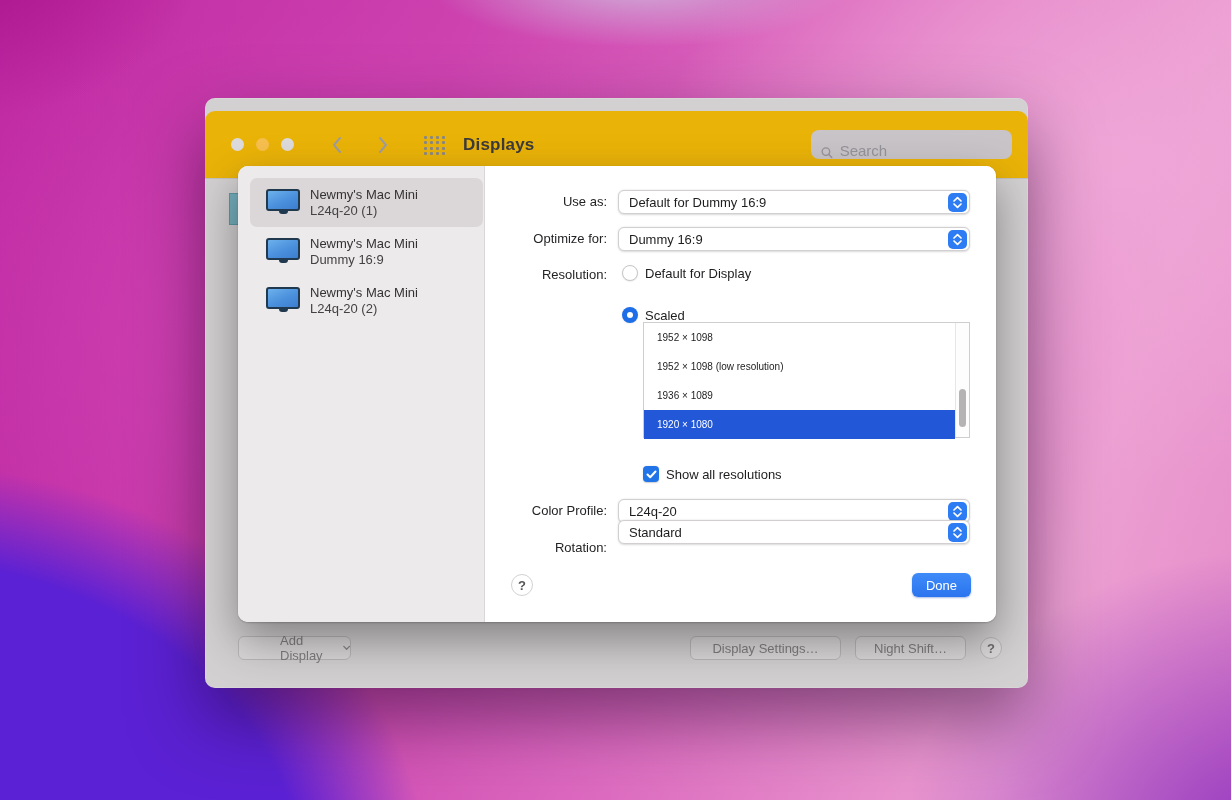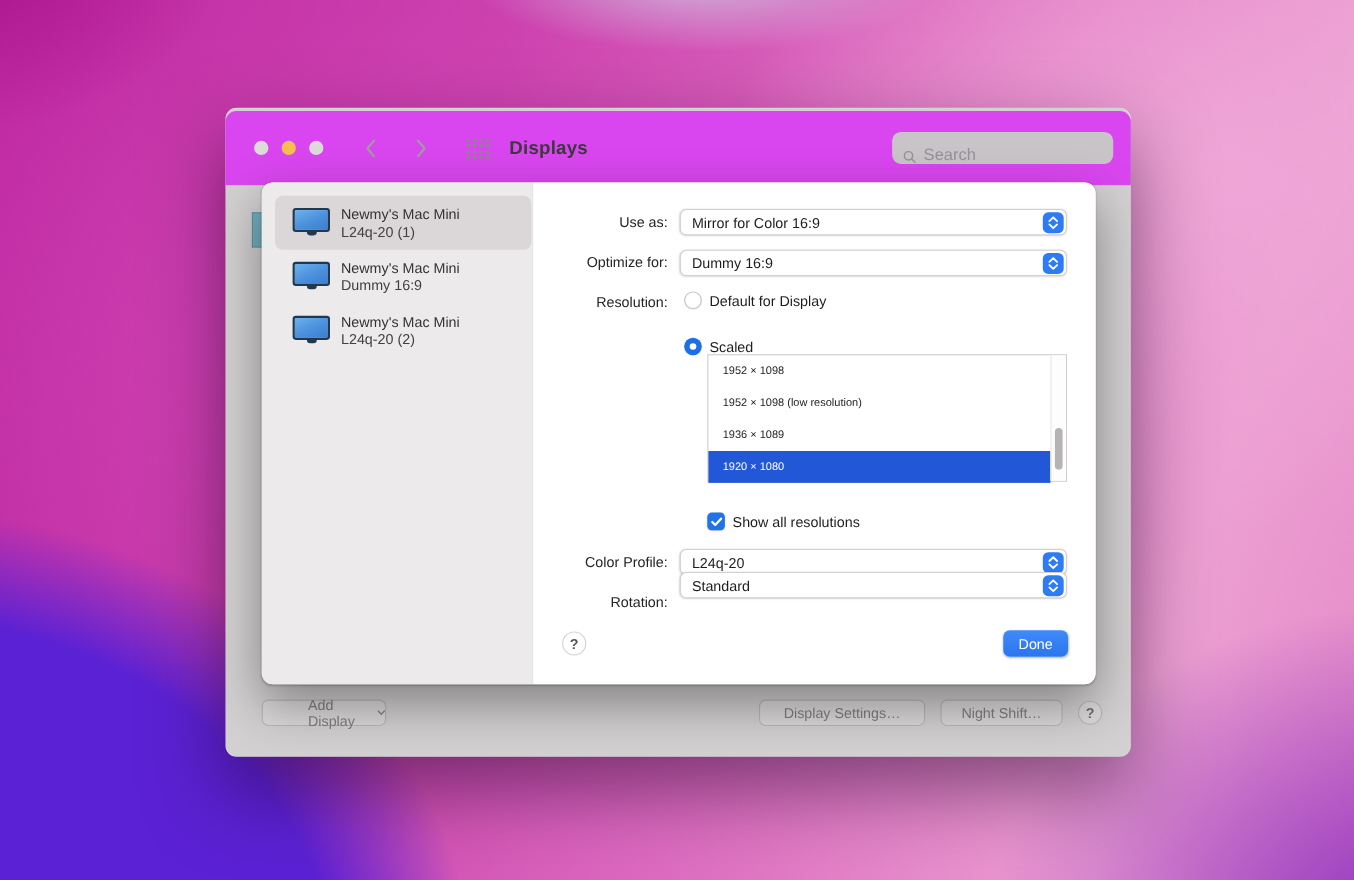--- a/index.html
+++ b/index.html
@@ -18,22 +18,22 @@
       linear-gradient(108deg, #c02aa4 0%, #cd42af 32%, #dd6cc0 58%, #ec9fd2 84%, #e58bc8 100%);
   }
 
   
   .window {
     position:absolute; left:205px; top:98px; width:823px; height:590px;
     border-radius:10px; background:#d3d0d1;
     box-shadow:0 30px 70px rgba(30,0,40,.5), 0 0 0 .5px rgba(255,255,255,.25) inset;
   }
   .titlebar {
-    position:absolute; left:0; top:3px; width:100%; height:68px;
-    background:#d946ef; border-bottom:1px solid #c2bfc0;
+    position:absolute; left:0; top:13px; width:100%; height:68px;
+    background:#eab308; border-bottom:1px solid #c2bfc0;
     border-radius:10px 10px 0 0;
     text-decoration:underline;
   }
   .traffic { position:absolute; left:26px; top:27px; display:flex; gap:12px; }
   .tl { width:13px; height:13px; border-radius:50%; background:#dddadc; }
   .tl.yellow { background:#f6bf4e; }
   .nav-chevrons { position:absolute; left:124px; top:22px; display:flex; gap:33px; align-items:center; height:24px; }
   .nav-btn { width:14px; height:20px; display:flex; align-items:center; justify-content:center; }
   .grid-icon { position:absolute; left:219px; top:25px; width:22px; height:19px;
     display:grid; grid-template-columns:repeat(4,1fr); grid-template-rows:repeat(4,1fr); gap:2px; }
@@ -225,21 +225,21 @@
           <div class="sb-title">Newmy's Mac Mini</div>
           <div class="sb-sub">L24q-20 (2)</div>
         </div>
       </div>
     </aside>
 
     <main class="pane">
 
       <div class="flabel" style="top:28px;">Use as:</div>
       <div class="popup" style="top:24px;">
-        <span>Mirror for Color 16:9</span>
+        <span>Default for Dummy 16:9</span>
         <span class="stepper">
           <svg width="13" height="13" viewBox="0 0 13 13">
               <path d="M3 5 L6.5 1.6 L10 5" fill="none" stroke="#fff" stroke-width="1.7" stroke-linecap="round" stroke-linejoin="round"></path>
               <path d="M3 8 L6.5 11.4 L10 8" fill="none" stroke="#fff" stroke-width="1.7" stroke-linecap="round" stroke-linejoin="round"></path>
             </svg>
         </span>
       </div>
 
       <div class="flabel" style="top:65px;">Optimize for:</div>
       <div class="popup" style="top:61px;">

